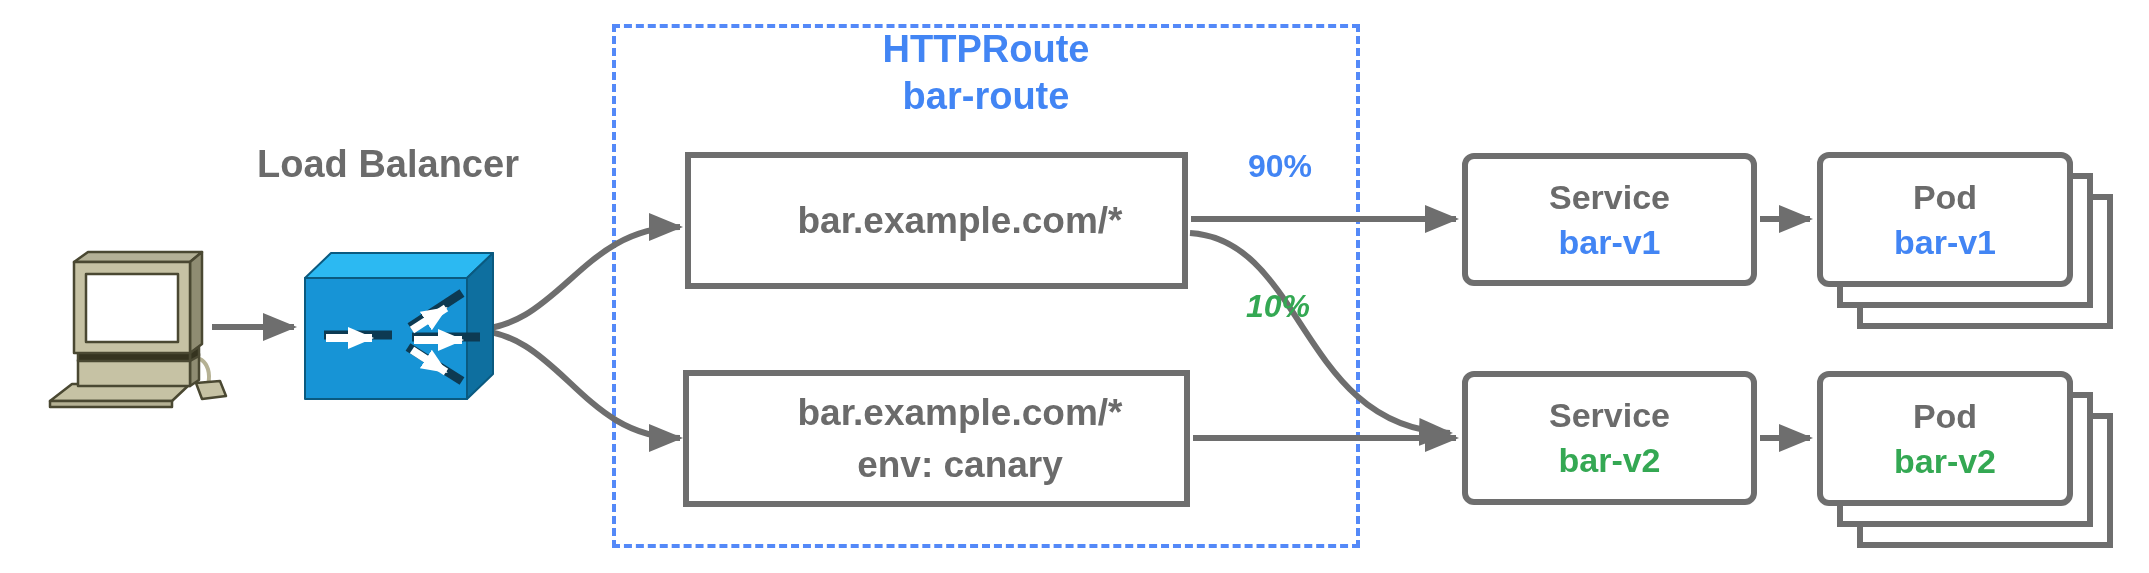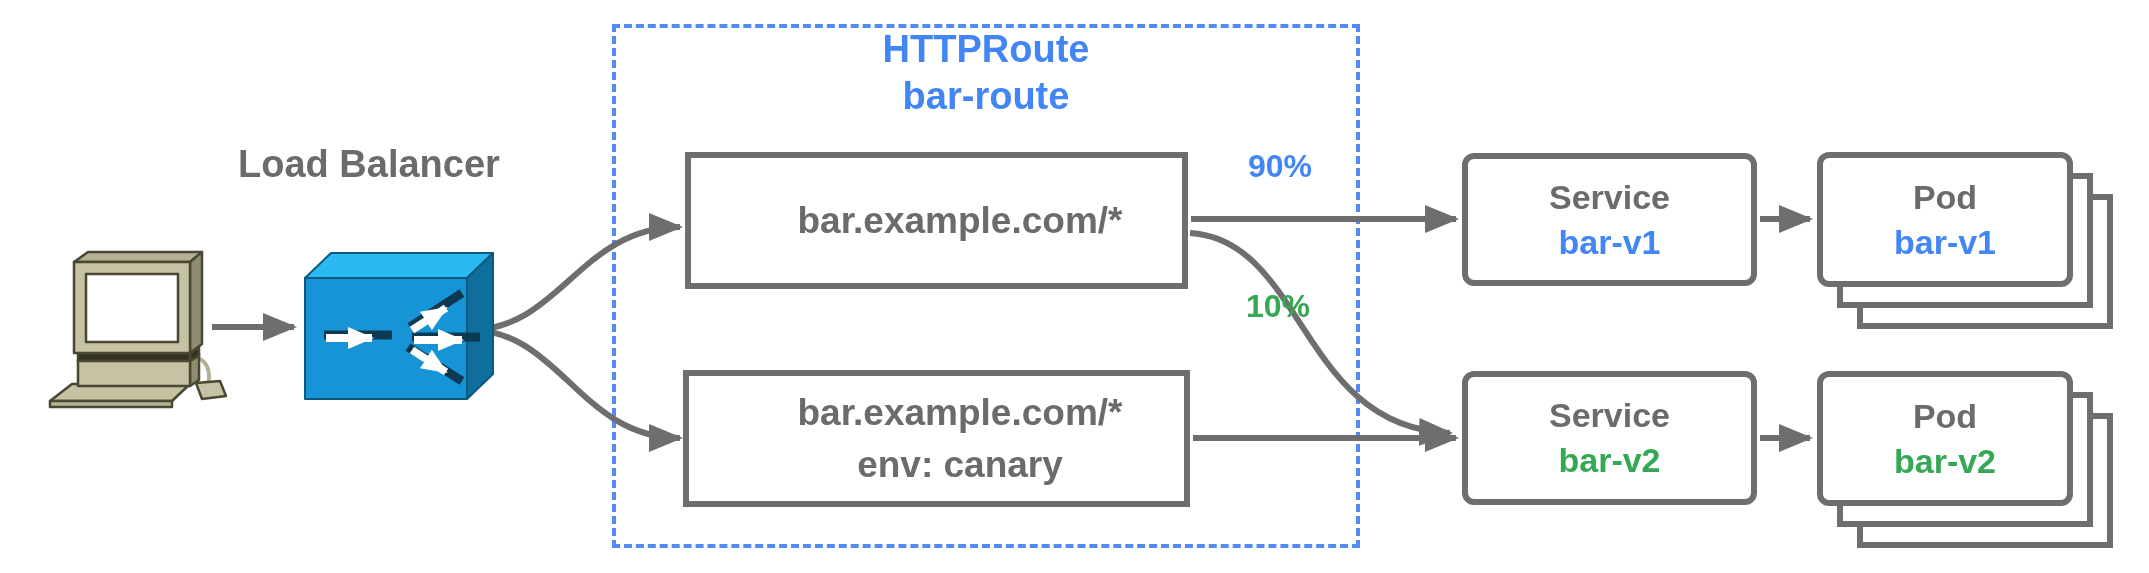--- a/index.html
+++ b/index.html
@@ -37,23 +37,23 @@
   .pod-main2{ left:1817px; top:371px; width:256px; height:135px;}
   .pod-card{ position:absolute; background:#fff; border:6px solid var(--border-gray);
     box-sizing:border-box; width:256px; height:135px; z-index:2;}
   .p1c2{ left:1837px; top:173px;} .p1c3{ left:1857px; top:194px;}
   .p2c2{ left:1837px; top:392px;} .p2c3{ left:1857px; top:413px;}
   .name-blue{ color:var(--blue); }
   .name-green{ color:var(--green); }
   .pct{ position:absolute; z-index:3; width:110px; text-align:right;
     font-size:32px; font-weight:bold; }
   .pct-90{ left:1202px; top:148px; color:var(--blue); }
-  .pct-10{ left:1200px; top:288px; color:var(--green); }
+  .pct-10{ left:1200px; top:288px; color:var(--green);font-style:italic; }
   .lb-label{ position:absolute; left:238px; top:143px; width:300px; z-index:3;
-    text-align:left; color:var(--gray-text); font-size:38px; font-weight:bold; }
+    text-align:center; color:var(--gray-text); font-size:38px; font-weight:bold; }
   .gpath{ stroke:var(--arrow-gray); stroke-width:6; fill:none; }
   .wpath{ stroke:var(--white); stroke-width:8; fill:none; }
   .wshadow{ stroke:#0d3a52; stroke-width:9; fill:none; }
 </style>
 </head>
 <body>
 
 <div class="stage">
 
   <div class="dashed-group"></div>

